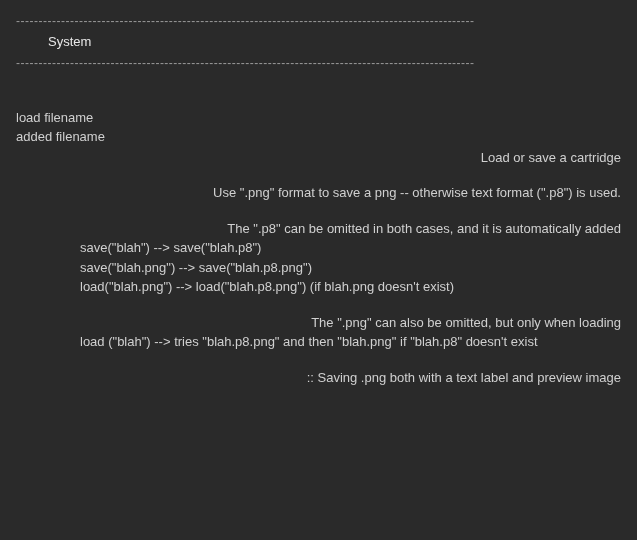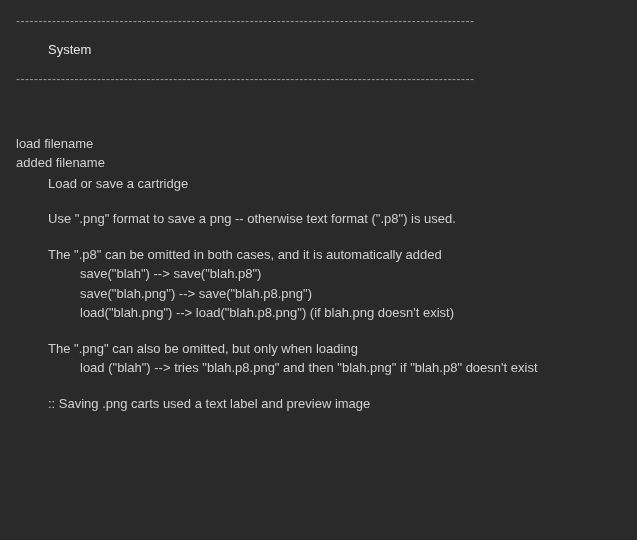--- a/index.html
+++ b/index.html
@@ -22,31 +22,32 @@
       color: #999;
       letter-spacing: 0.5px;
       white-space: nowrap;
       overflow: hidden;
       font-size: 12px;
     }
     .section-title {
       padding-left: 32px;
       color: #e8e8e8;
       font-weight: normal;
-      margin: 10px 0;
+      margin: 2px 0;
     }
     .content {
-      margin-top: 46px;
+      margin-top: 36px;
     }
     .cmd-line {
       color: #d0d0d0;
     }
     .indent-1 {
       padding-left: 32px;
       margin-top: 1px;
+      text-align: right;
     }
     .block {
       margin-top: 16px;
     }
     .indent-2 {
       padding-left: 64px;
     }
     .section-marker {
       color: #d0d0d0;
     }
@@ -68,15 +69,15 @@
   <div class="indent-1 block">The ".p8" can be omitted in both cases, and it is automatically added</div>
   <div class="indent-2">save("blah") --&gt; save("blah.p8")</div>
   <div class="indent-2">save("blah.png") --&gt; save("blah.p8.png")</div>
   <div class="indent-2">load("blah.png") --&gt; load("blah.p8.png") (if blah.png doesn't exist)</div>
 
 
   <div class="indent-1 block">The ".png" can also be omitted, but only when loading</div>
   <div class="indent-2">load ("blah") --&gt; tries "blah.p8.png" and then "blah.png" if "blah.p8" doesn't exist</div>
 
 
-  <div class="indent-1 block section-marker">:: Saving .png carts used a text label and preview image</div>
+  <div class="indent-1 block section-marker">:: Saving .png both with a text label and preview image</div>
 
 </div>
 
 </body></html>

